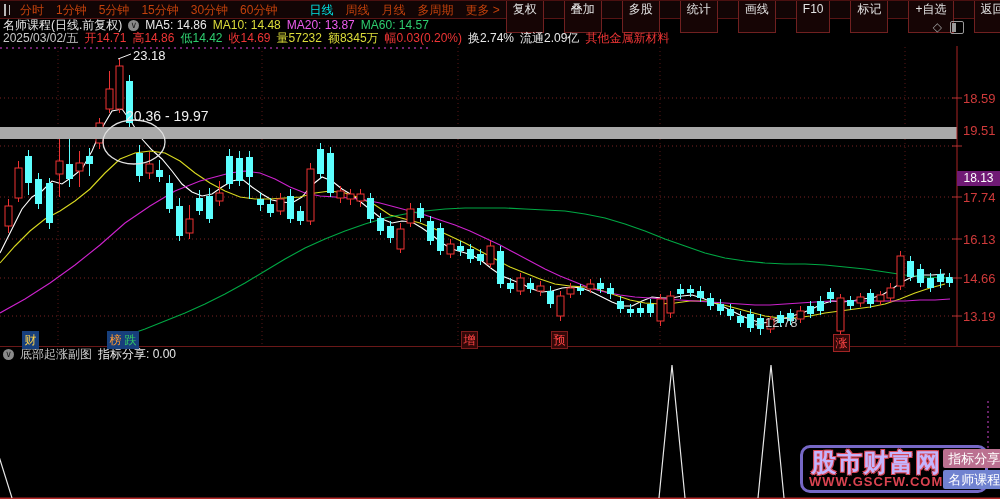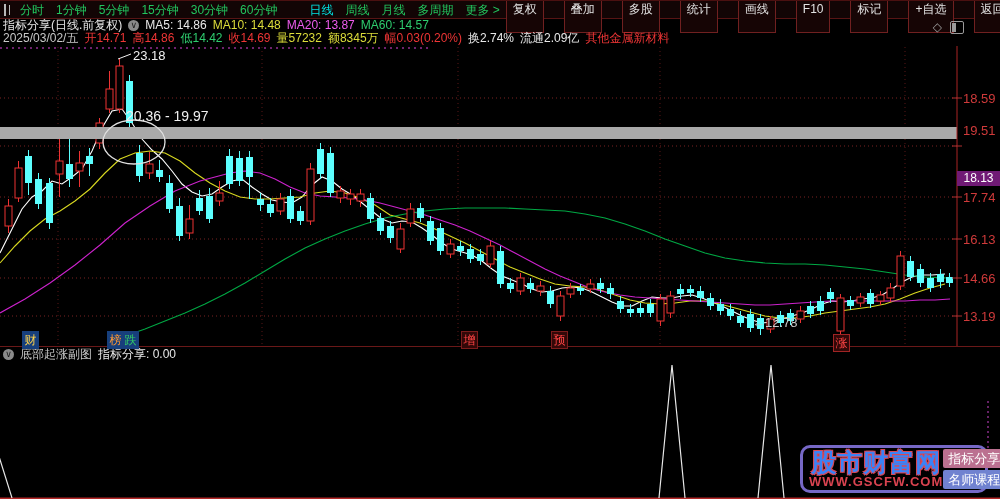--- a/index.html
+++ b/index.html
@@ -4,21 +4,21 @@
 <style>
   html,body{margin:0;padding:0;background:#000;}
   .app{position:relative;width:1000px;height:499px;background:#000;overflow:hidden;
        font-family:"Liberation Sans","DejaVu Sans",sans-serif;border-top:1px solid #4a1010;}
   
   .menubar{position:absolute;left:0;top:0;width:1000px;height:17px;background:#120505;
            border-bottom:1px solid #571414;display:flex;align-items:center;}
   .win-icon{width:13px;height:10px;border:1px solid #b8b8b8;margin:0 5px 0 4px;position:relative;}
   .win-icon::after{content:"";position:absolute;left:4px;top:0;bottom:0;width:1px;background:#b8b8b8;}
   .menu-sep{width:1px;height:15px;background:#6a1818;margin-right:3px;}
-  .tab{color:#22c55e;font-size:12px;line-height:16px;padding:0 6px;white-space:nowrap;cursor:default;}
+  .tab{color:#c2410c;font-size:12px;line-height:16px;padding:0 6px;white-space:nowrap;cursor:default;}
   .tab.active{color:#00e4e4;margin-left:20px;}
   .menu-right{margin-left:auto;display:flex;margin-right:-8px;}
   .mbtn{border:1px solid #702020;background:#160505;color:#e2e2e2;font-size:12px;line-height:13px;
         padding:16px 6px;margin-right:20px;white-space:nowrap;}
   
   .inforow{position:absolute;left:3px;display:flex;align-items:center;font-size:12px;line-height:13px;white-space:nowrap;}
   #row1{top:18px;}
   #row2{top:31px;}
   .inforow span{margin-right:6px;}
   .circle-icon{display:inline-block;width:11px;height:11px;border-radius:50%;background:#8a8a8a;color:#1a1a1a;
@@ -39,21 +39,21 @@
   #ann-low{left:752px;top:314px;font-size:13px;color:#c8c8c8;}
   .marker{position:absolute;width:15px;height:16px;font-size:12px;line-height:16px;text-align:center;z-index:4;}
   
   .subheader{position:absolute;left:3px;top:347px;display:flex;align-items:center;font-size:12px;line-height:13px;z-index:2;white-space:nowrap;}
   .subheader span{margin-right:6px;}
   
   .watermark{position:absolute;left:800px;top:444px;width:188px;height:48px;border:3px solid #7668c6;
              border-radius:10px;display:flex;align-items:center;justify-content:space-between;
              padding:0 4px 0 6px;box-sizing:border-box;background:rgba(0,0,0,.25);z-index:10;}
   .wm-left{display:flex;flex-direction:column;align-items:center;}
-  .wm-title{font-size:25px;font-weight:bold;letter-spacing:1px;color:#3b82f6;
+  .wm-title{font-size:25px;font-weight:bold;letter-spacing:1px;color:#c4b5fd;
             text-shadow:-1px -1px 0 #d84858,1px -1px 0 #d84858,-1px 1px 0 #d84858,1px 1px 0 #d84858;line-height:26px;}
   .wm-url{font-size:13px;font-weight:bold;color:#d94350;letter-spacing:1px;line-height:14px;}
   .wm-badges{display:flex;flex-direction:column;}
   .badge{color:#fff;font-size:13px;line-height:15px;padding:2px 5px;border-radius:2px;margin:1px 0;white-space:nowrap;}
   .badge1{background:#bb7090;}
   .badge2{background:#7082d0;}
 </style>
 </head>
 <body>
 
@@ -82,21 +82,21 @@
         <span class="mbtn">统计</span>
         <span class="mbtn">画线</span>
         <span class="mbtn">F10</span>
         <span class="mbtn">标记</span>
         <span class="mbtn">+自选</span>
         <span class="mbtn">返回</span>
       </div>
   </div>
 
   <div class="inforow" id="row1">
-    <span class="c-w">指标分享(日线.前复权)</span>
+    <span class="c-w">名师课程(日线.前复权)</span>
     <span class="circle-icon">∨</span>
     <span id="ma-labels" style="display:flex;">
         <span class="c-w">MA5: 14.86</span>
         <span class="c-y">MA10: 14.48</span>
         <span class="c-m">MA20: 13.87</span>
         <span class="c-g">MA60: 14.57</span>
       </span>
   </div>
   <div class="hdr-icons">
     <span>◇</span>

